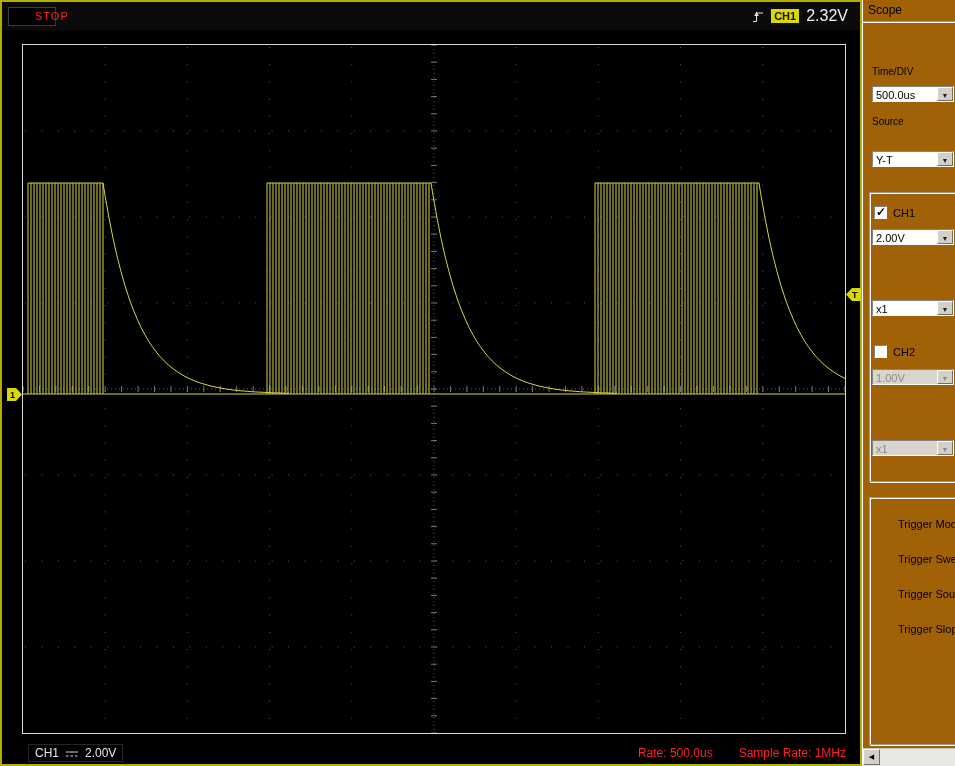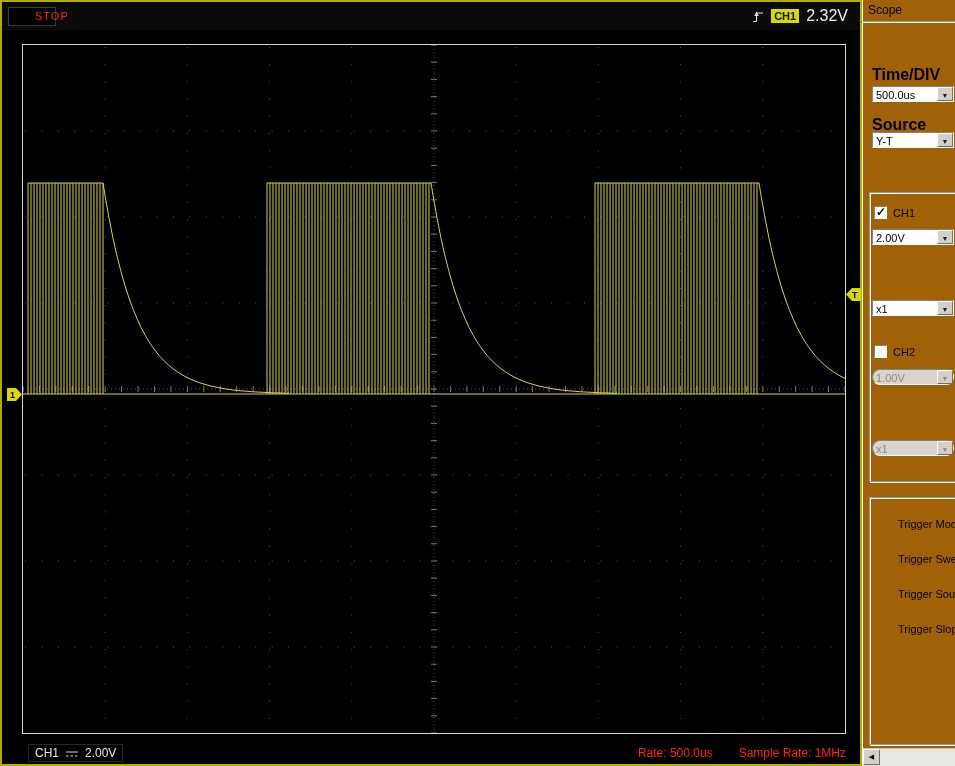--- a/index.html
+++ b/index.html
@@ -27,25 +27,25 @@
   .bb-ch{color:#e8e8e8;}
   .coupling-icon{display:block;margin:2px 5px 0 5px;}
   .bb-volt{color:#e8e8e8;}
   .bb-right{margin-left:auto;margin-right:14px;display:flex;gap:26px;}
   .bb-time,.bb-rate{color:#ff2222;}
 
   
   .side-panel{position:absolute;left:862px;top:0;width:93px;height:766px;background:#a16207;border-left:1px solid #ffffff;box-sizing:border-box;overflow:hidden;}
   .panel-title{position:absolute;left:5px;top:3px;font-size:12px;color:#000;}
   .panel-divider{position:absolute;left:0;top:21px;width:100%;height:0;border-top:1px solid #9a9a9a;box-shadow:0 1px 0 #fff;}
-  .plabel{position:absolute;left:9px;font-size:16px;color:#000;white-space:nowrap;font-weight:bold;}
+  .plabel{position:absolute;left:9px;font-size:10px;color:#000;white-space:nowrap;}
   .combo{position:absolute;left:9px;width:82px;height:16px;background:#fff;border:1px solid;border-color:#848484 #fff #fff #848484;box-sizing:border-box;font-size:11px;}
   .combo .cval{position:absolute;left:3px;top:2px;color:#000;white-space:nowrap;}
   .combo .cbtn{position:absolute;right:0;top:0;width:16px;height:100%;background:#d4d0c8;border:1px solid;border-color:#fff #6e6e6e #6e6e6e #fff;box-sizing:border-box;color:#202020;font-size:7px;line-height:16px;text-align:center;}
-  .combo.disabled{background:#d8d5ce;border-radius:8px;}
+  .combo.disabled{background:#d8d5ce;}
   .combo.disabled .cval{color:#8a8a8a;}
   .combo.disabled .cbtn{color:#8a8a8a;}
   .check-row{position:absolute;left:11px;display:flex;align-items:center;gap:6px;font-size:11px;color:#000;}
   .checkbox{width:13px;height:13px;background:#fff;border:1px solid;border-color:#848484 #fff #fff #848484;box-sizing:border-box;position:relative;}
   .checkbox.checked::after{content:"\2713";position:absolute;left:1px;top:-2px;font-size:12px;font-weight:bold;color:#000;}
   .groupbox{position:absolute;left:6px;width:110px;border:1px solid #9a9a9a;box-shadow:inset 1px 1px 0 #ffffff,1px 1px 0 #ffffff;box-sizing:border-box;}
   .trig-label{position:absolute;left:35px;font-size:11px;color:#000;white-space:nowrap;}
   .panel-scrollbar{position:absolute;left:0;bottom:0;width:100%;height:17px;background:#e9e7e1;border-top:1px solid #c6c2ba;}
   .scroll-btn{position:absolute;left:0;top:0;width:17px;height:16px;background:#d4d0c8;border:1px solid;border-color:#fff #6e6e6e #6e6e6e #fff;box-sizing:border-box;font-size:7px;line-height:14px;text-align:center;color:#000;}
 </style>
@@ -220,21 +220,21 @@
   <div class="panel-title">Scope</div>
   <div class="panel-divider"></div>
 
   <div class="plabel" style="top:66px">Time/DIV</div>
   <div class="combo" style="top:86px">
     <span class="cval">500.0us</span>
     <span class="cbtn">▼</span>
   </div>
 
   <div class="plabel" style="top:116px">Source</div>
-  <div class="combo" style="top:132px">
+  <div class="combo" style="top:151px">
     <span class="cval">Y-T</span>
     <span class="cbtn">▼</span>
   </div>
 
   <div class="groupbox" style="top:192px;height:290px"></div>
 
   <div class="check-row" style="top:206px">
     <span class="checkbox checked"></span>
     <span>CH1</span>
   </div>

